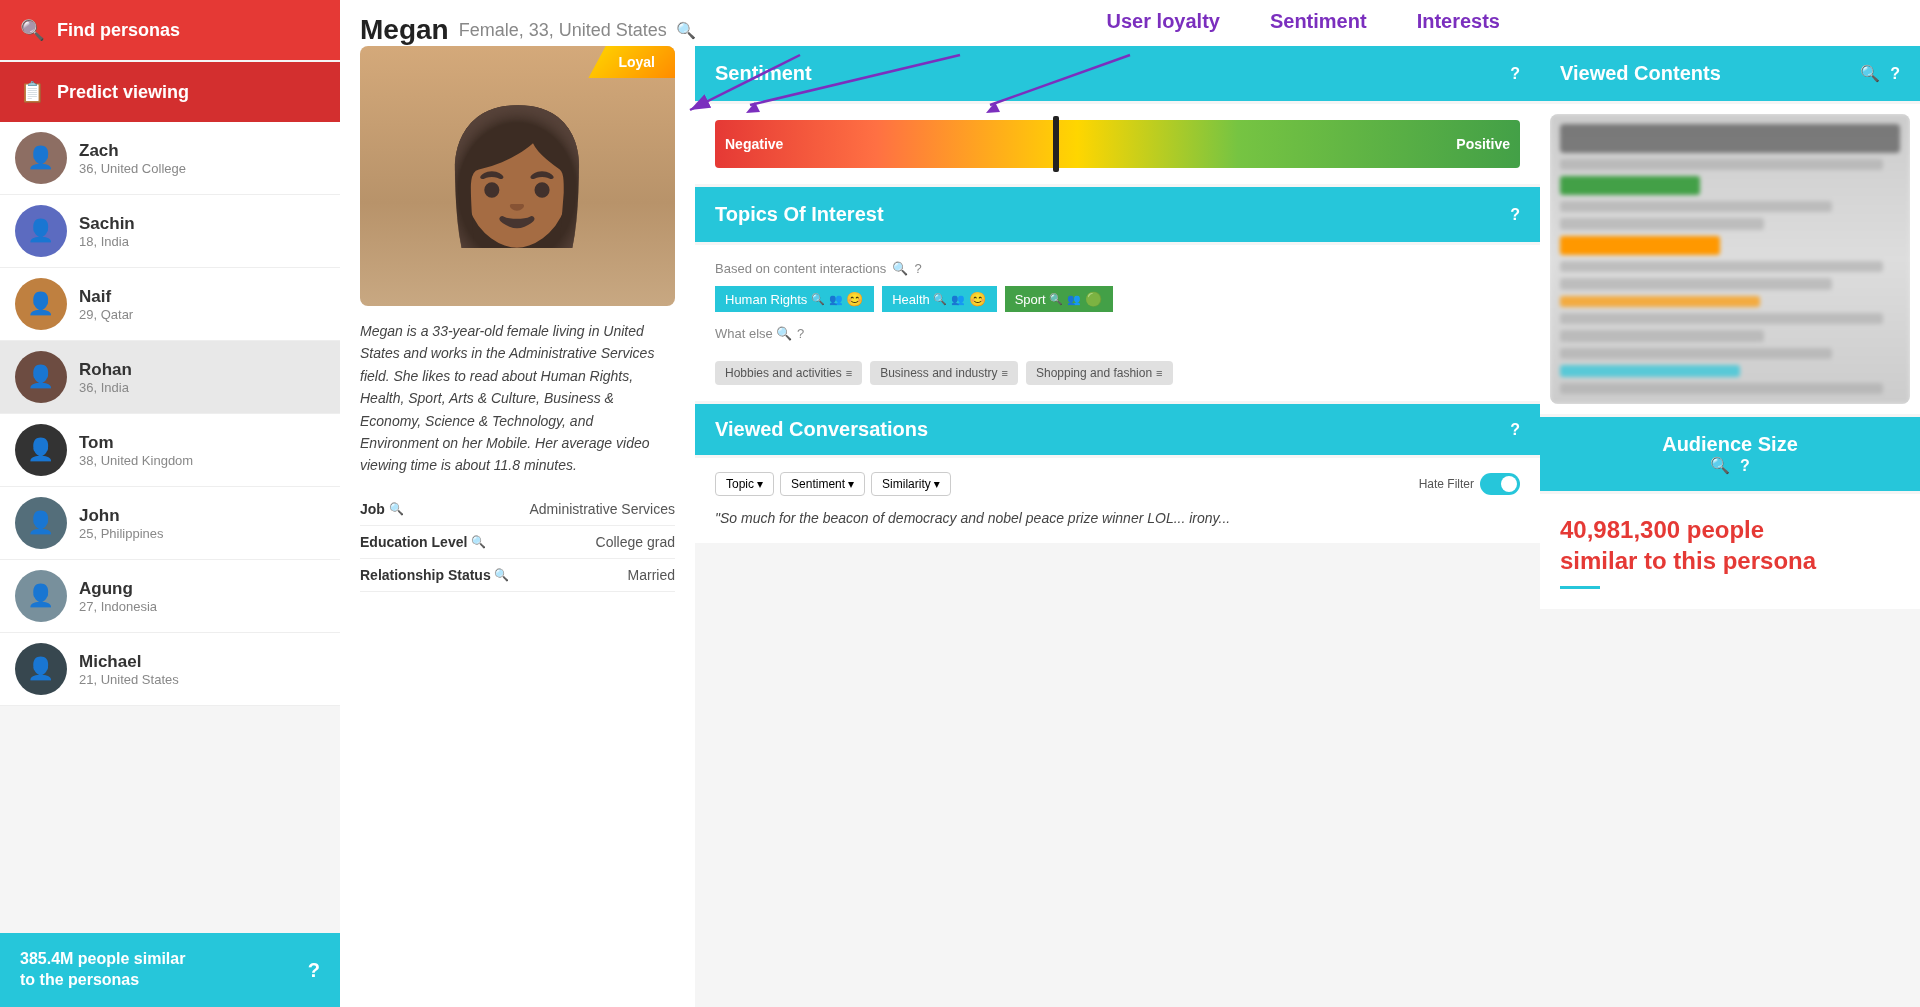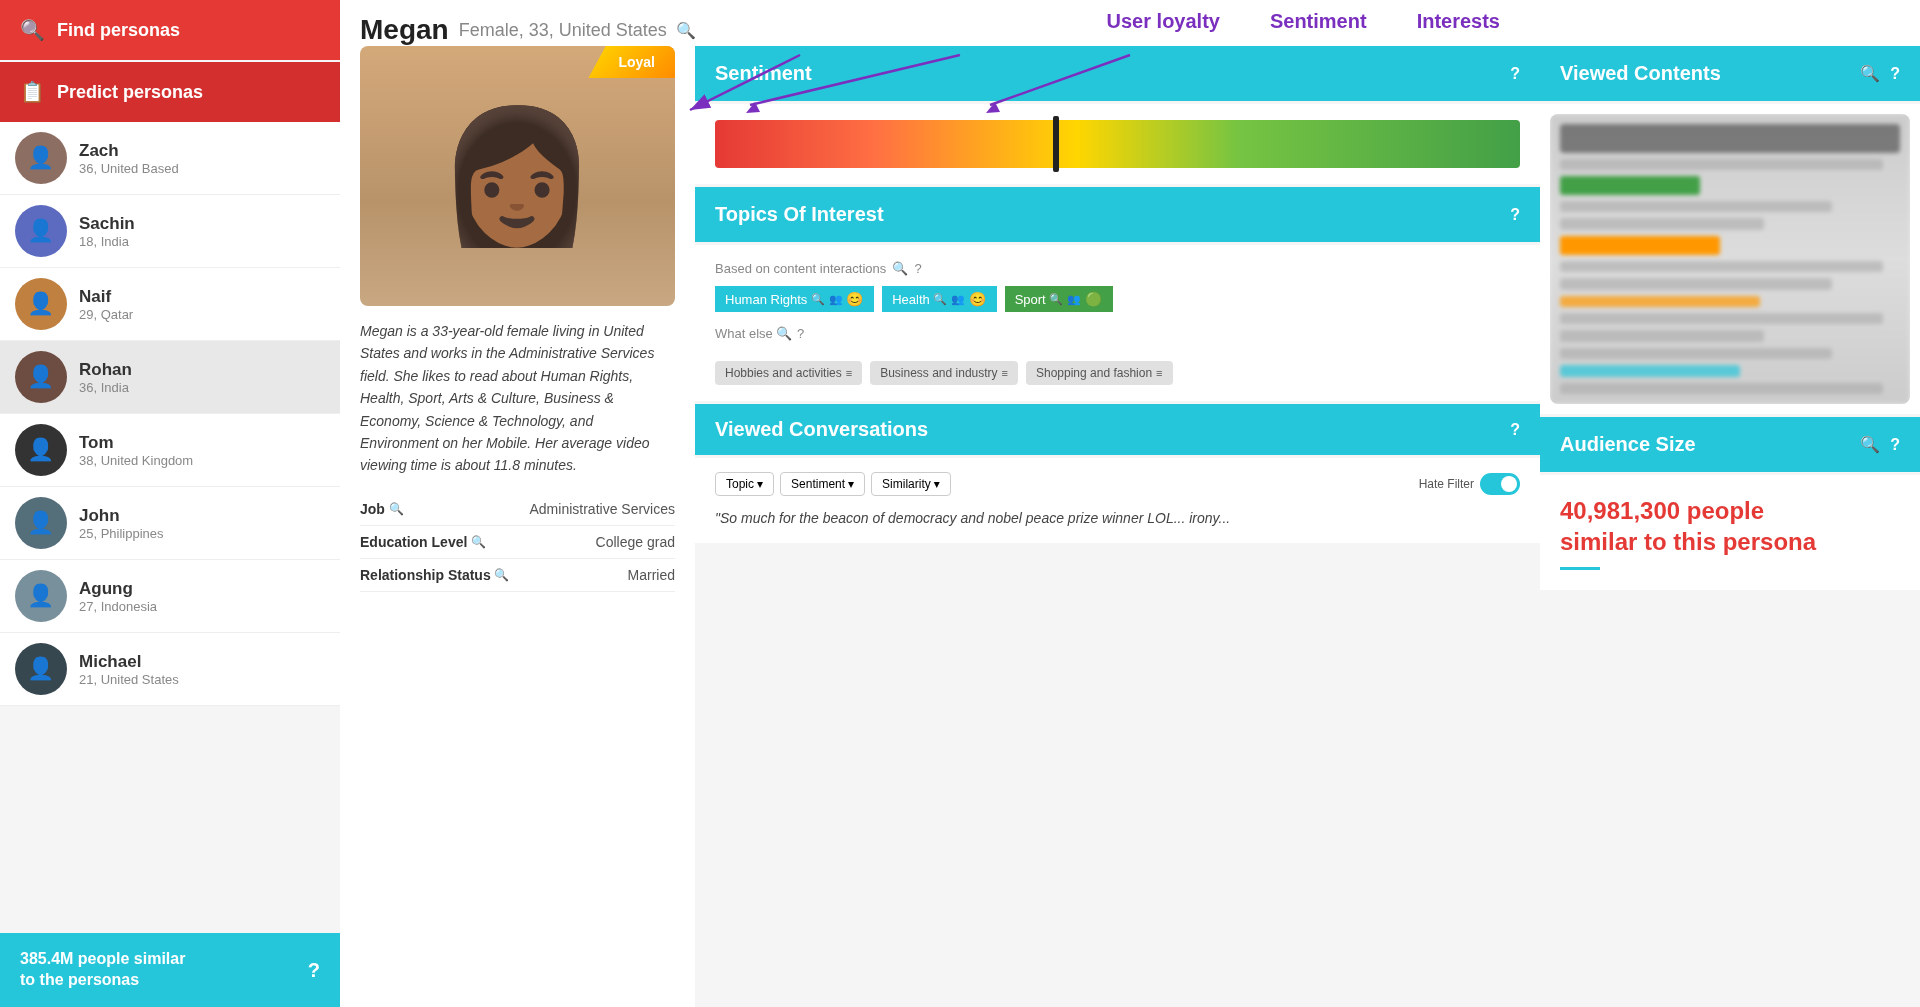--- a/index.html
+++ b/index.html
@@ -439,20 +439,21 @@
       width: 160px;
     }
 
     .audience-header {
       background: #26c6da;
       padding: 16px 20px;
       display: flex;
       align-items: center;
       justify-content: space-between;
       margin-bottom: 3px;
+      flex-direction: column;
     }
 
     .audience-body {
       background: white;
       padding: 20px;
     }
     .audience-number {
       font-size: 24px;
       font-weight: bold;
       color: #e53935;
@@ -478,31 +479,31 @@
 </head>
 <body>
 
 <div class="sidebar">
   <button class="sidebar-btn">
     <span class="icon">🔍</span>
     <span>Find personas</span>
   </button>
   <button class="sidebar-btn" style="background:#d32f2f;">
     <span class="icon">📋</span>
-    <span>Predict personas</span>
+    <span>Predict viewing</span>
   </button>
 
 
   <div class="persona-list">
 
     <div class="persona-item">
       <div class="persona-avatar av-zach">👤</div>
       <div class="persona-info">
         <div class="name">Zach</div>
-        <div class="details">36, United Based</div>
+        <div class="details">36, United College</div>
       </div>
     </div>
     <div class="persona-item">
       <div class="persona-avatar av-sachin">👤</div>
       <div class="persona-info">
         <div class="name">Sachin</div>
         <div class="details">18, India</div>
       </div>
     </div>
     <div class="persona-item">
@@ -622,20 +623,24 @@
 
     <div class="profile-center">
 
       <div class="sentiment-panel">
         <span class="panel-title">Sentiment</span>
         <span class="panel-help">?</span>
       </div>
 
       <div class="sentiment-bar-container">
         <div class="sentiment-bar">
+          <div class="sentiment-labels">
+            <span class="sentiment-neg">Negative</span>
+            <span class="sentiment-pos">Positive</span>
+          </div>
           <div class="sentiment-marker"></div>
         </div>
       </div>
 
       <div class="topics-panel">
         <span class="panel-title">Topics Of Interest</span>
         <span class="panel-help">?</span>
       </div>
 
       <div class="topics-body">

